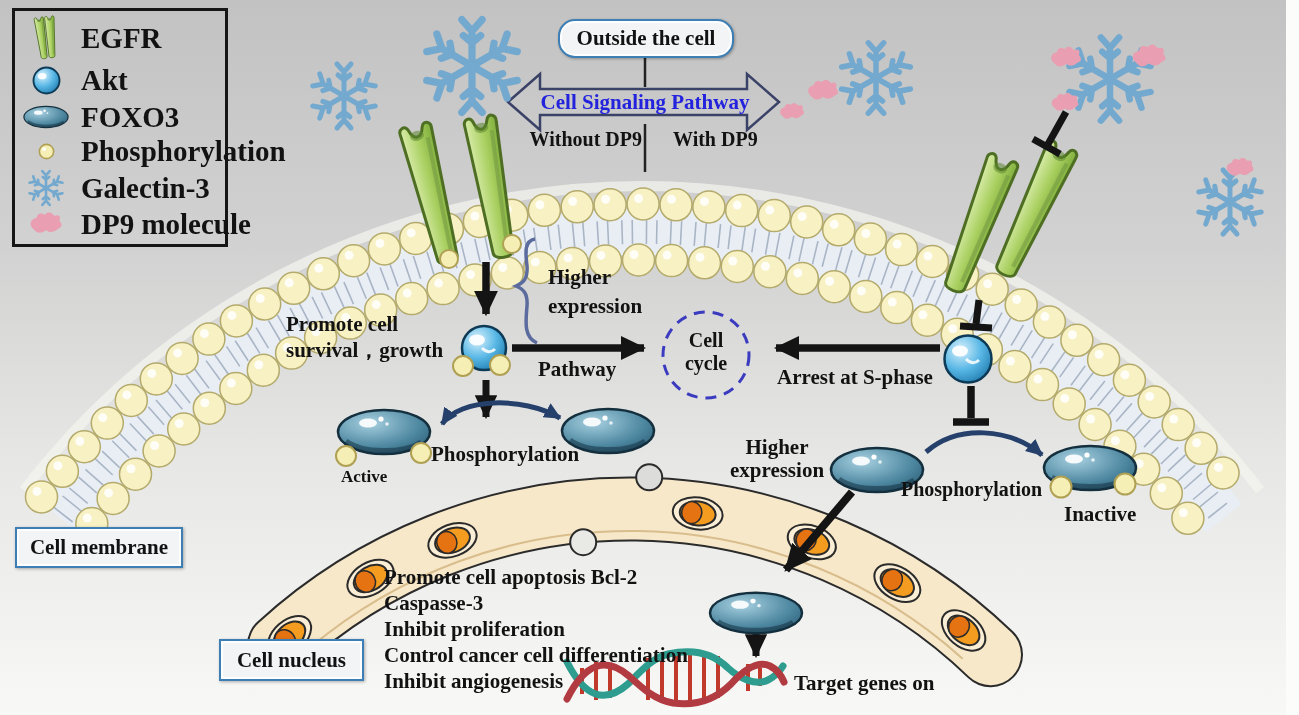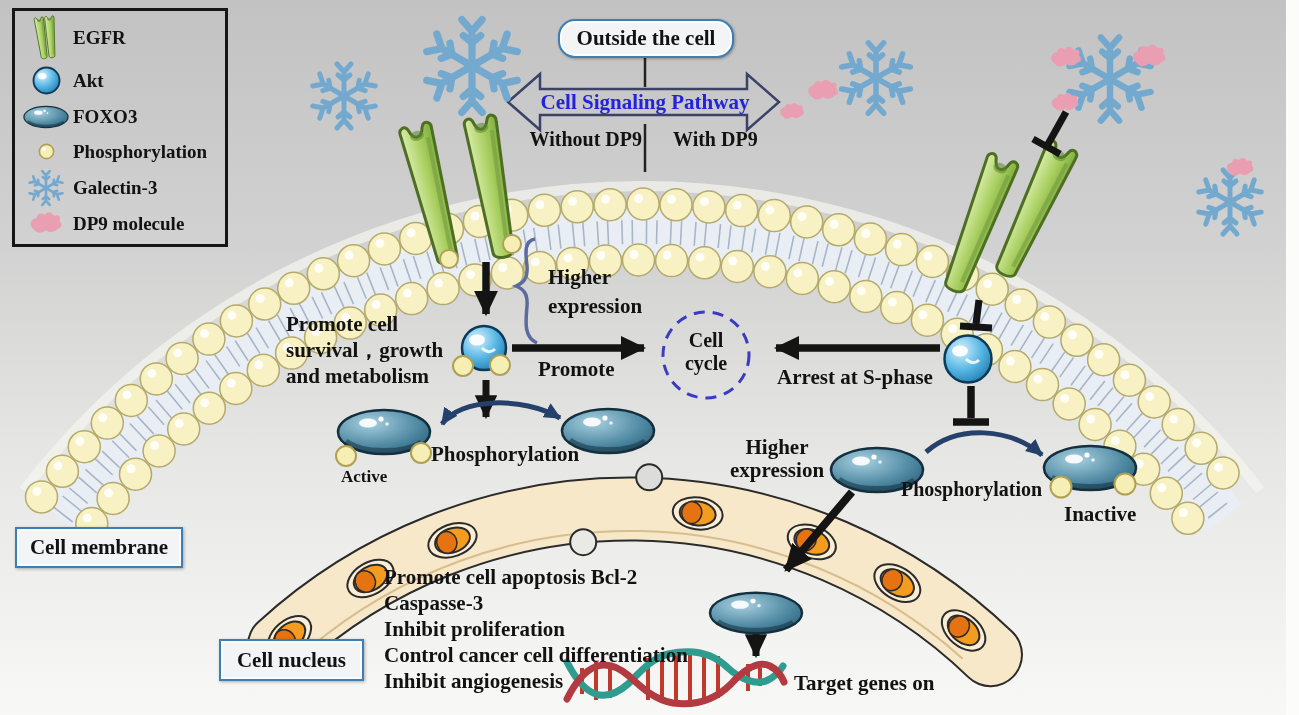--- a/index.html
+++ b/index.html
@@ -8,21 +8,21 @@
     font-family:"Liberation Serif","DejaVu Serif",serif;}
   svg.canvas{position:absolute;left:0;top:0;}
   .lbl{position:absolute;font-weight:bold;color:#121212;white-space:nowrap;font-family:Liberation Serif, serif;}
   .lblbox{position:absolute;display:flex;align-items:center;justify-content:center;
     font-weight:bold;color:#121212;background:#f2f4f6;border:2px solid #3d7fb4;
     box-shadow:inset 0 0 0 2px #fdfeff,1px 1px 3px rgba(0,0,0,.3);white-space:nowrap;}
   .legend{position:absolute;left:12px;top:8px;width:206px;height:230px;border:3px solid #161616;
     display:flex;flex-direction:column;padding:3px 0 0 4px;}
   .lg-row{display:flex;align-items:center;}
   .lg-ic{flex:0 0 54px;display:flex;justify-content:center;align-items:center;}
-  .lg-lb{font-weight:bold;font-size:19px;color:#121212;white-space:nowrap;}
+  .lg-lb{font-weight:bold;font-size:29px;color:#121212;white-space:nowrap;margin-left:8px;}
   .r1{height:48px}.r2{height:37px}.r3{height:36px}.r4{height:33px}.r5{height:40px}.r6{height:32px}
   .fx{position:absolute;left:384px;top:564px;font-weight:bold;font-size:21px;line-height:26px;color:#121212;white-space:nowrap;}
   .right-strip{position:absolute;left:1286px;top:0;width:13px;height:715px;background:#fcfcfb;}
 </style>
 </head>
 <body>
 
 <div class="stage">
 
   <svg class="canvas" width="1299" height="715" viewBox="0 0 1299 715">
@@ -553,27 +553,26 @@
   <div class="lblbox" style="left:15px;top:527px;width:164px;height:37px;font-size:21px;">Cell membrane</div>
   <div class="lblbox" style="left:219px;top:639px;width:141px;height:38px;font-size:21px;">Cell nucleus</div>
 
   <div class="lbl" style="left:521px;top:90px;width:248px;text-align:center;font-size:21px;color:#2323dd;">Cell Signaling Pathway</div>
   <div class="lbl" style="left:516px;top:128px;width:126px;text-align:right;font-size:20px;">Without DP9</div>
   <div class="lbl" style="left:656px;top:128px;width:110px;font-size:20px;margin-left:17px;">With DP9</div>
 
   <div class="lbl" style="left:286px;top:311px;font-size:21px;line-height:26px;">
     <div>Promote cell</div>
     <div>survival，growth</div>
-    <div>and metabolism</div>
   </div>
   <div class="lbl" style="left:548px;top:263px;font-size:21px;line-height:29px;">
     <div>Higher</div>
     <div>expression</div>
   </div>
-  <div class="lbl" style="left:538px;top:357px;font-size:21px;">Promote</div>
+  <div class="lbl" style="left:538px;top:357px;font-size:21px;">Pathway</div>
   <div class="lbl" style="left:661px;top:329px;width:90px;text-align:center;font-size:20px;line-height:23px;">
     <div>Cell</div>
     <div>cycle</div>
   </div>
   <div class="lbl" style="left:777px;top:365px;font-size:21px;">Arrest at S-phase</div>
   <div class="lbl" style="left:431px;top:442px;font-size:21px;">Phosphorylation</div>
   <div class="lbl" style="left:341px;top:455px;font-size:17px;margin-top:12px;">Active</div>
   <div class="lbl" style="left:724px;top:436px;width:106px;text-align:center;font-size:21px;line-height:23px;">
     <div>Higher</div>
     <div>expression</div>

